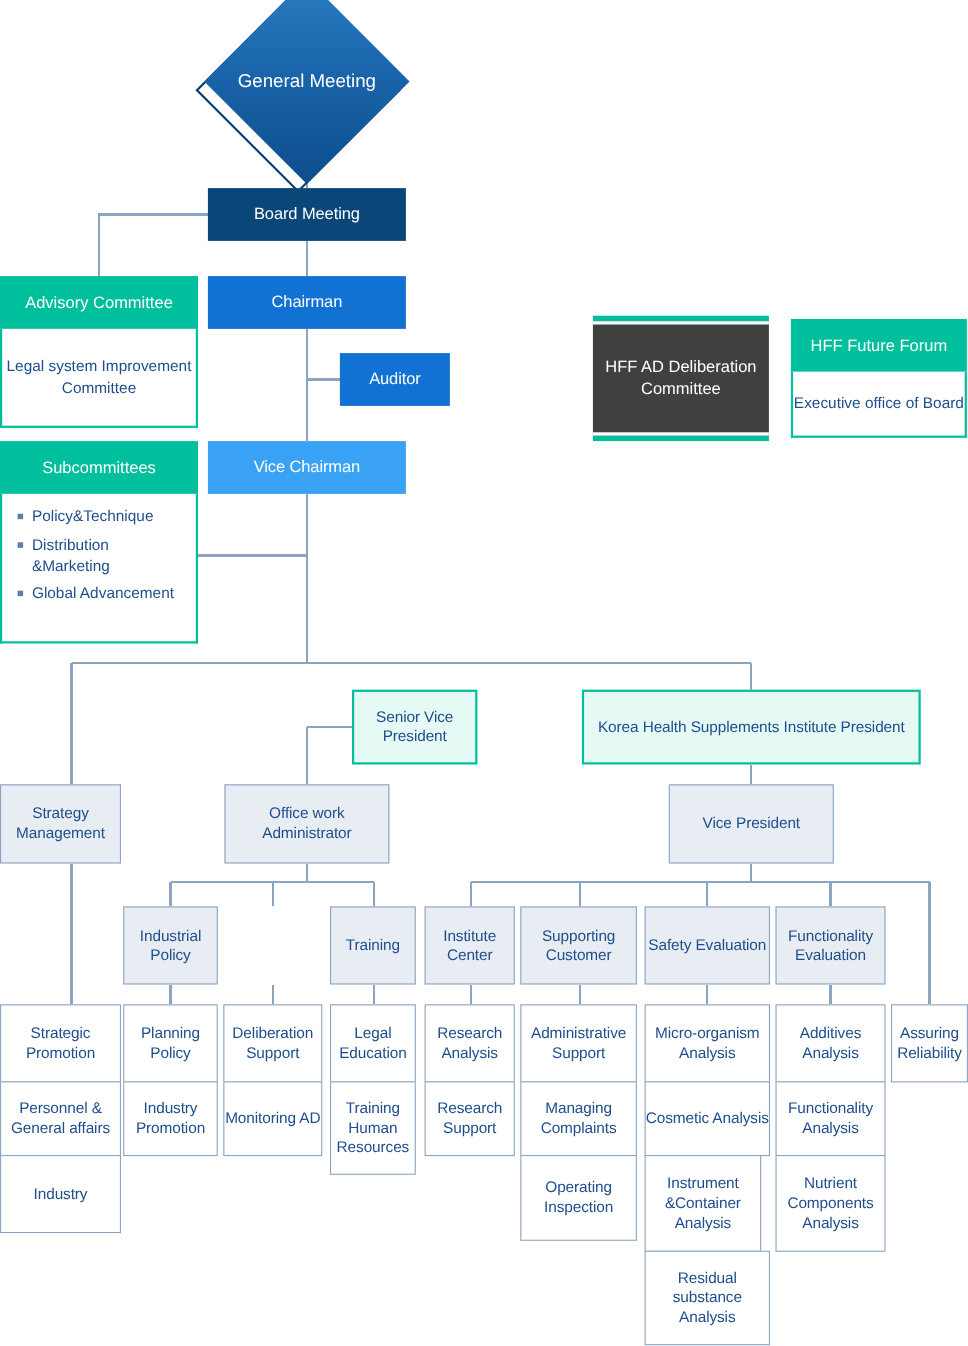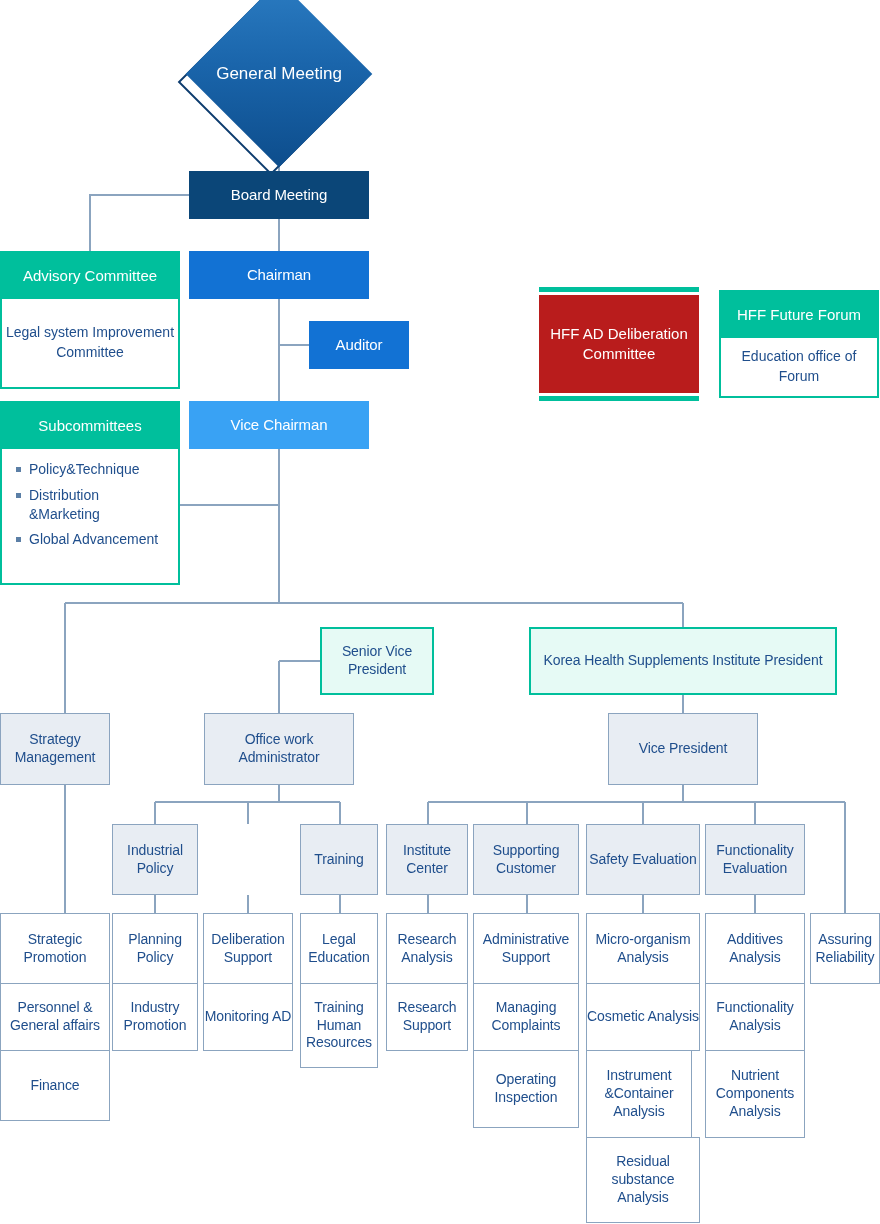--- a/index.html
+++ b/index.html
@@ -88,21 +88,21 @@
   
   .dbl{
     position:absolute;box-sizing:border-box;
     background:#00bf9c;
     border-top:5px solid #00bf9c;
     border-bottom:5px solid #00bf9c;
   }
   .dbl-inner{
     box-sizing:border-box;height:100%;width:100%;
     border-top:3px solid #ffffff;border-bottom:3px solid #ffffff;
-    background:#b91c1c;color:#ffffff;font-size:15px;
+    background:#404040;color:#ffffff;font-size:15px;
     display:flex;align-items:center;justify-content:center;text-align:center;
     line-height:1.32;
   }
 
   
   .mint{
     background:#e6faf5;border:2px solid #00bf9c;color:#1f4e8c;font-size:14px;
   }
 
   
@@ -210,21 +210,21 @@
       </div>
     </div>
   </div>
 
   <div class="dbl" style="left:539px;top:287px;width:160px;height:114px;">
     <div class="dbl-inner">HFF AD Deliberation Committee</div>
   </div>
 
   <div class="panel" style="left:719px;top:290px;width:160px;">
     <div class="panel-head" style="height:48px;">HFF Future Forum</div>
-    <div class="panel-body" style="height:60px;">Education office of Forum</div>
+    <div class="panel-body" style="height:60px;">Executive office of Board</div>
   </div>
 
   <div class="node mint" style="left:320px;top:627px;width:114px;height:68px;">Senior Vice President</div>
 
   <div class="node mint" style="left:529px;top:627px;width:308px;height:68px;">Korea Health Supplements Institute President</div>
 
   <div class="node dept" style="left:0px;top:713px;width:110px;height:72px;">Strategy Management</div>
 
   <div class="node dept" style="left:204px;top:713px;width:150px;height:72px;">Office work Administrator</div>
 
@@ -232,21 +232,21 @@
 
   <div class="node dept" style="left:112px;top:824px;width:86px;height:71px;">Industrial Policy</div>
   <div class="node dept" style="left:300px;top:824px;width:78px;height:71px;">Training</div>
   <div class="node dept" style="left:386px;top:824px;width:82px;height:71px;">Institute Center</div>
   <div class="node dept" style="left:473px;top:824px;width:106px;height:71px;">Supporting Customer</div>
   <div class="node dept" style="left:586px;top:824px;width:114px;height:71px;">Safety Evaluation</div>
   <div class="node dept" style="left:705px;top:824px;width:100px;height:71px;">Functionality Evaluation</div>
 
   <div class="node leaf" style="left:0px;top:913px;width:110px;height:71px;">Strategic Promotion</div>
   <div class="node leaf" style="left:0px;top:983px;width:110px;height:68px;">Personnel &amp; General affairs</div>
-  <div class="node leaf" style="left:0px;top:1050px;width:110px;height:71px;">Finance</div>
+  <div class="node leaf" style="left:0px;top:1050px;width:110px;height:71px;">Industry</div>
 
   <div class="node leaf" style="left:112px;top:913px;width:86px;height:71px;">Planning Policy</div>
   <div class="node leaf" style="left:112px;top:983px;width:86px;height:68px;">Industry Promotion</div>
 
   <div class="node leaf" style="left:203px;top:913px;width:90px;height:71px;">Deliberation Support</div>
   <div class="node leaf" style="left:203px;top:983px;width:90px;height:68px;">Monitoring AD</div>
 
   <div class="node leaf" style="left:300px;top:913px;width:78px;height:71px;">Legal Education</div>
   <div class="node leaf" style="left:300px;top:983px;width:78px;height:85px;">Training Human Resources</div>
 

